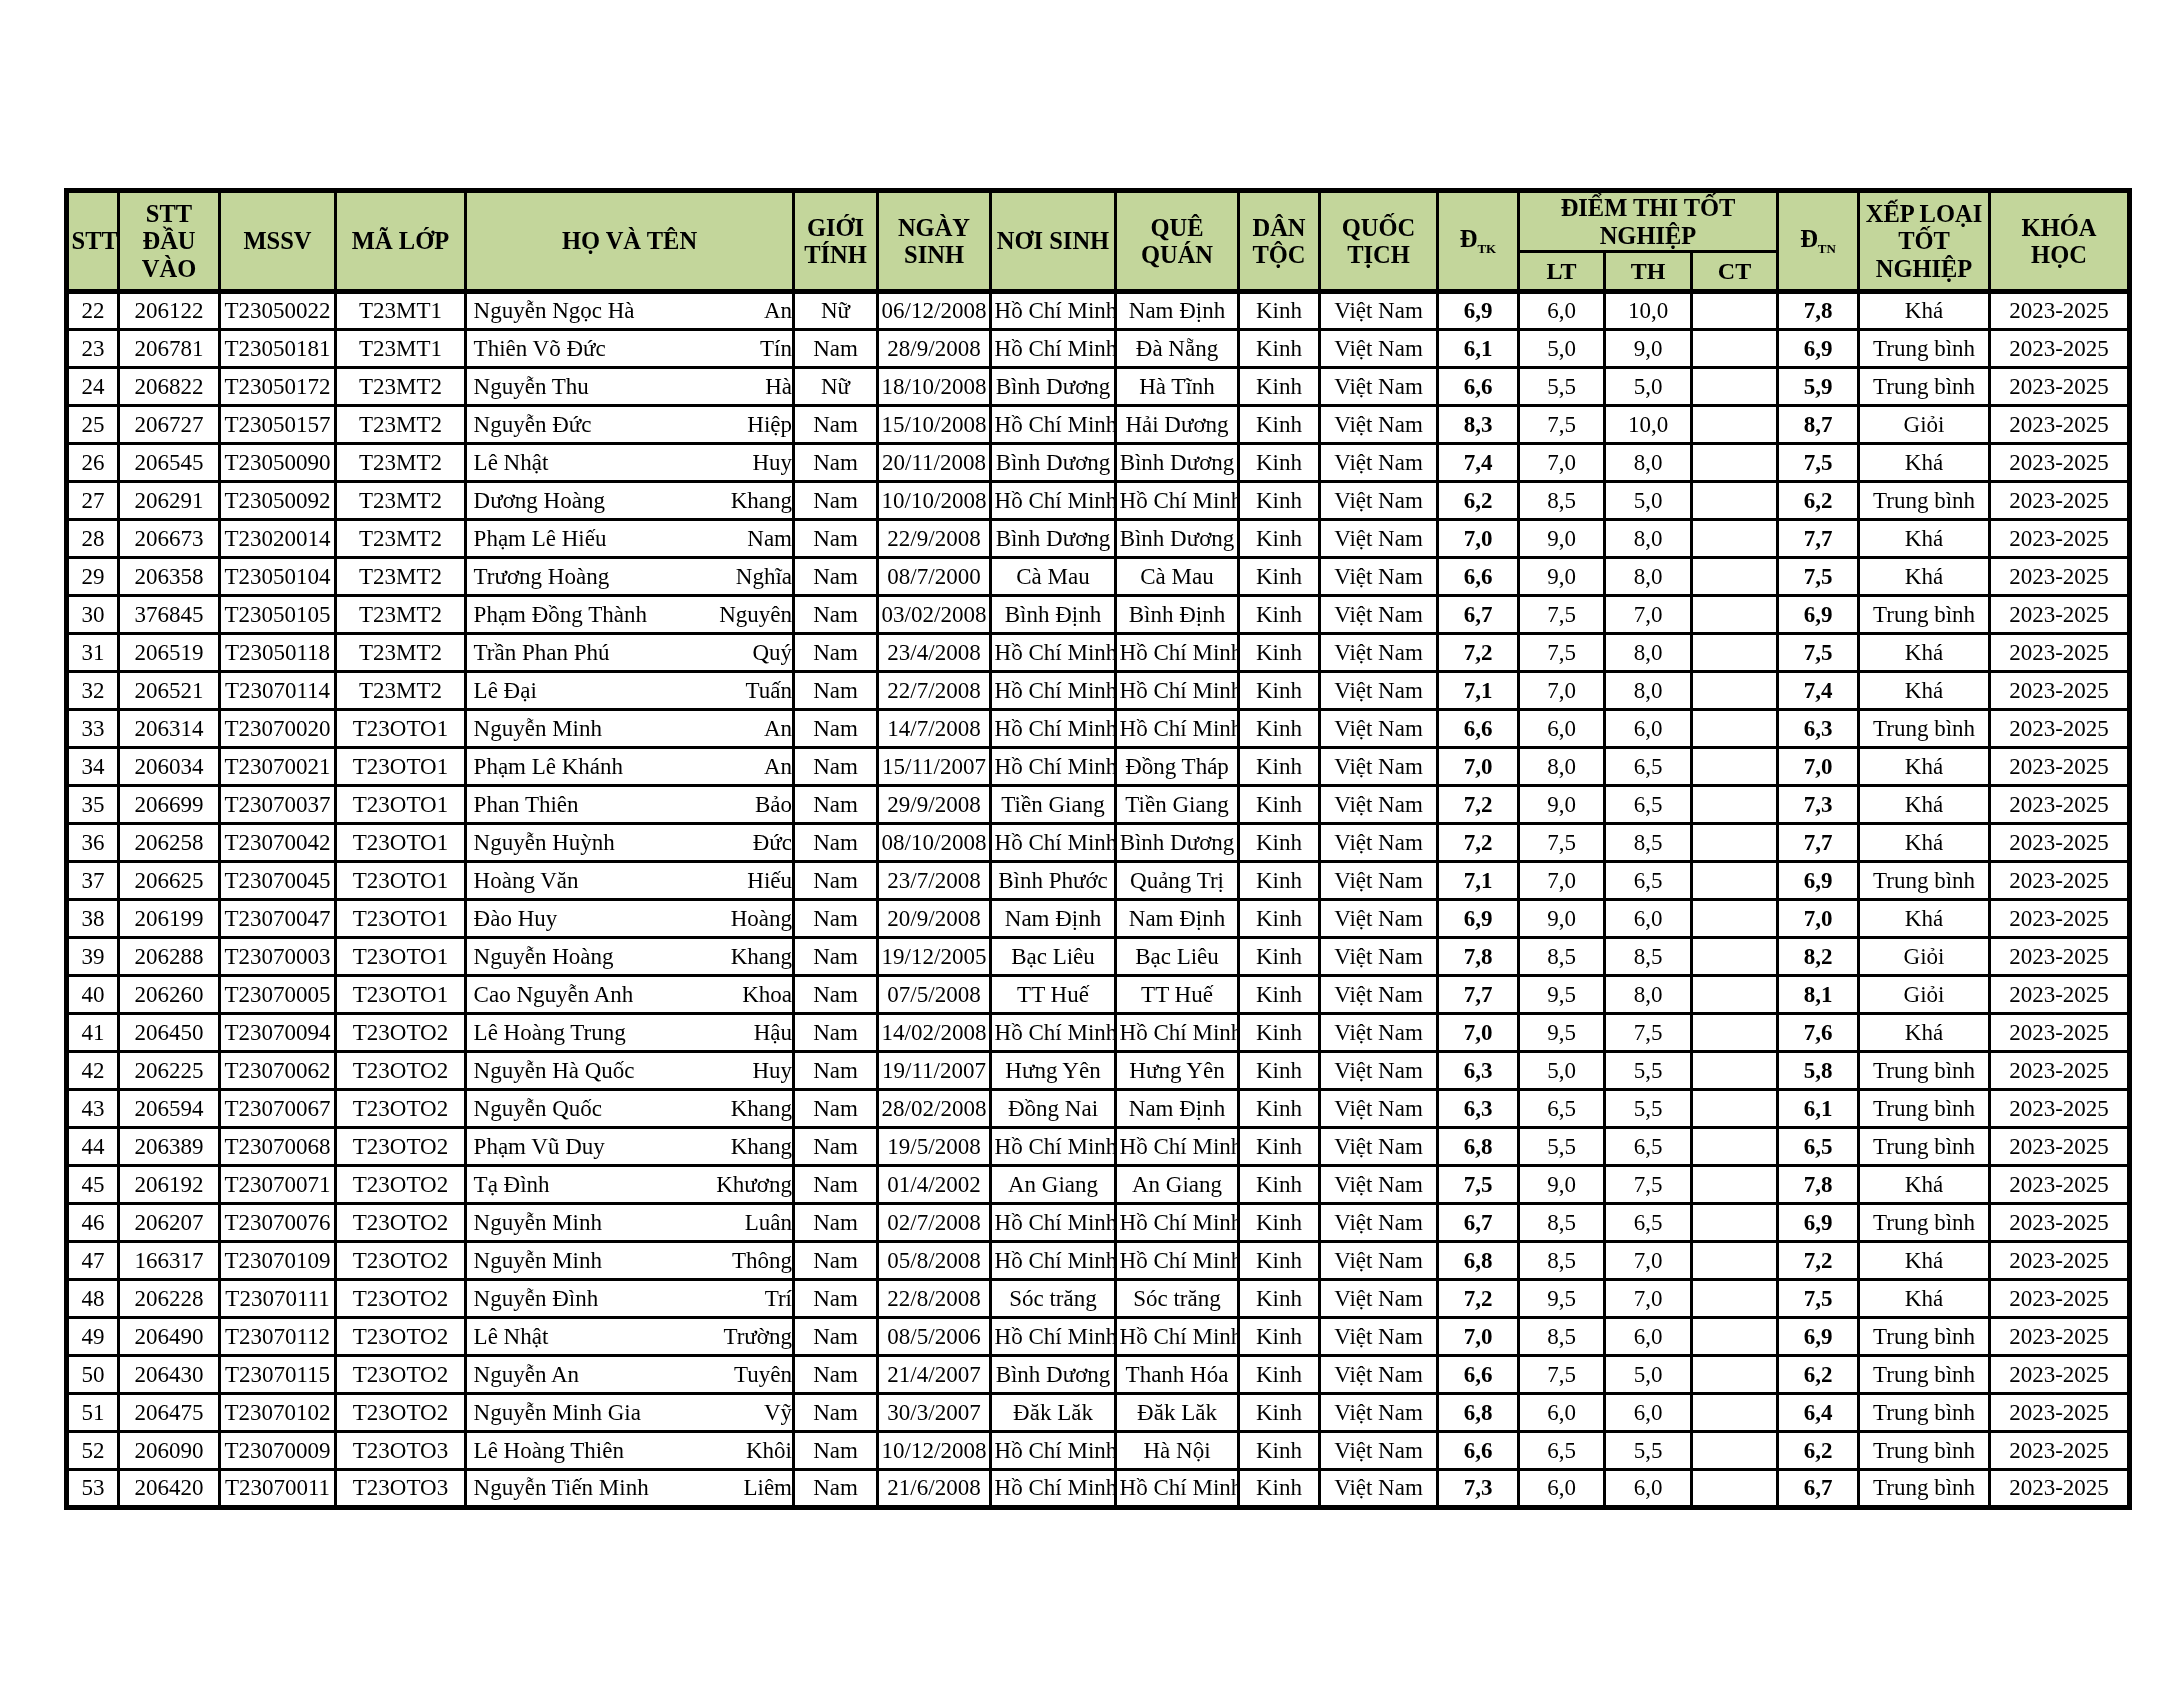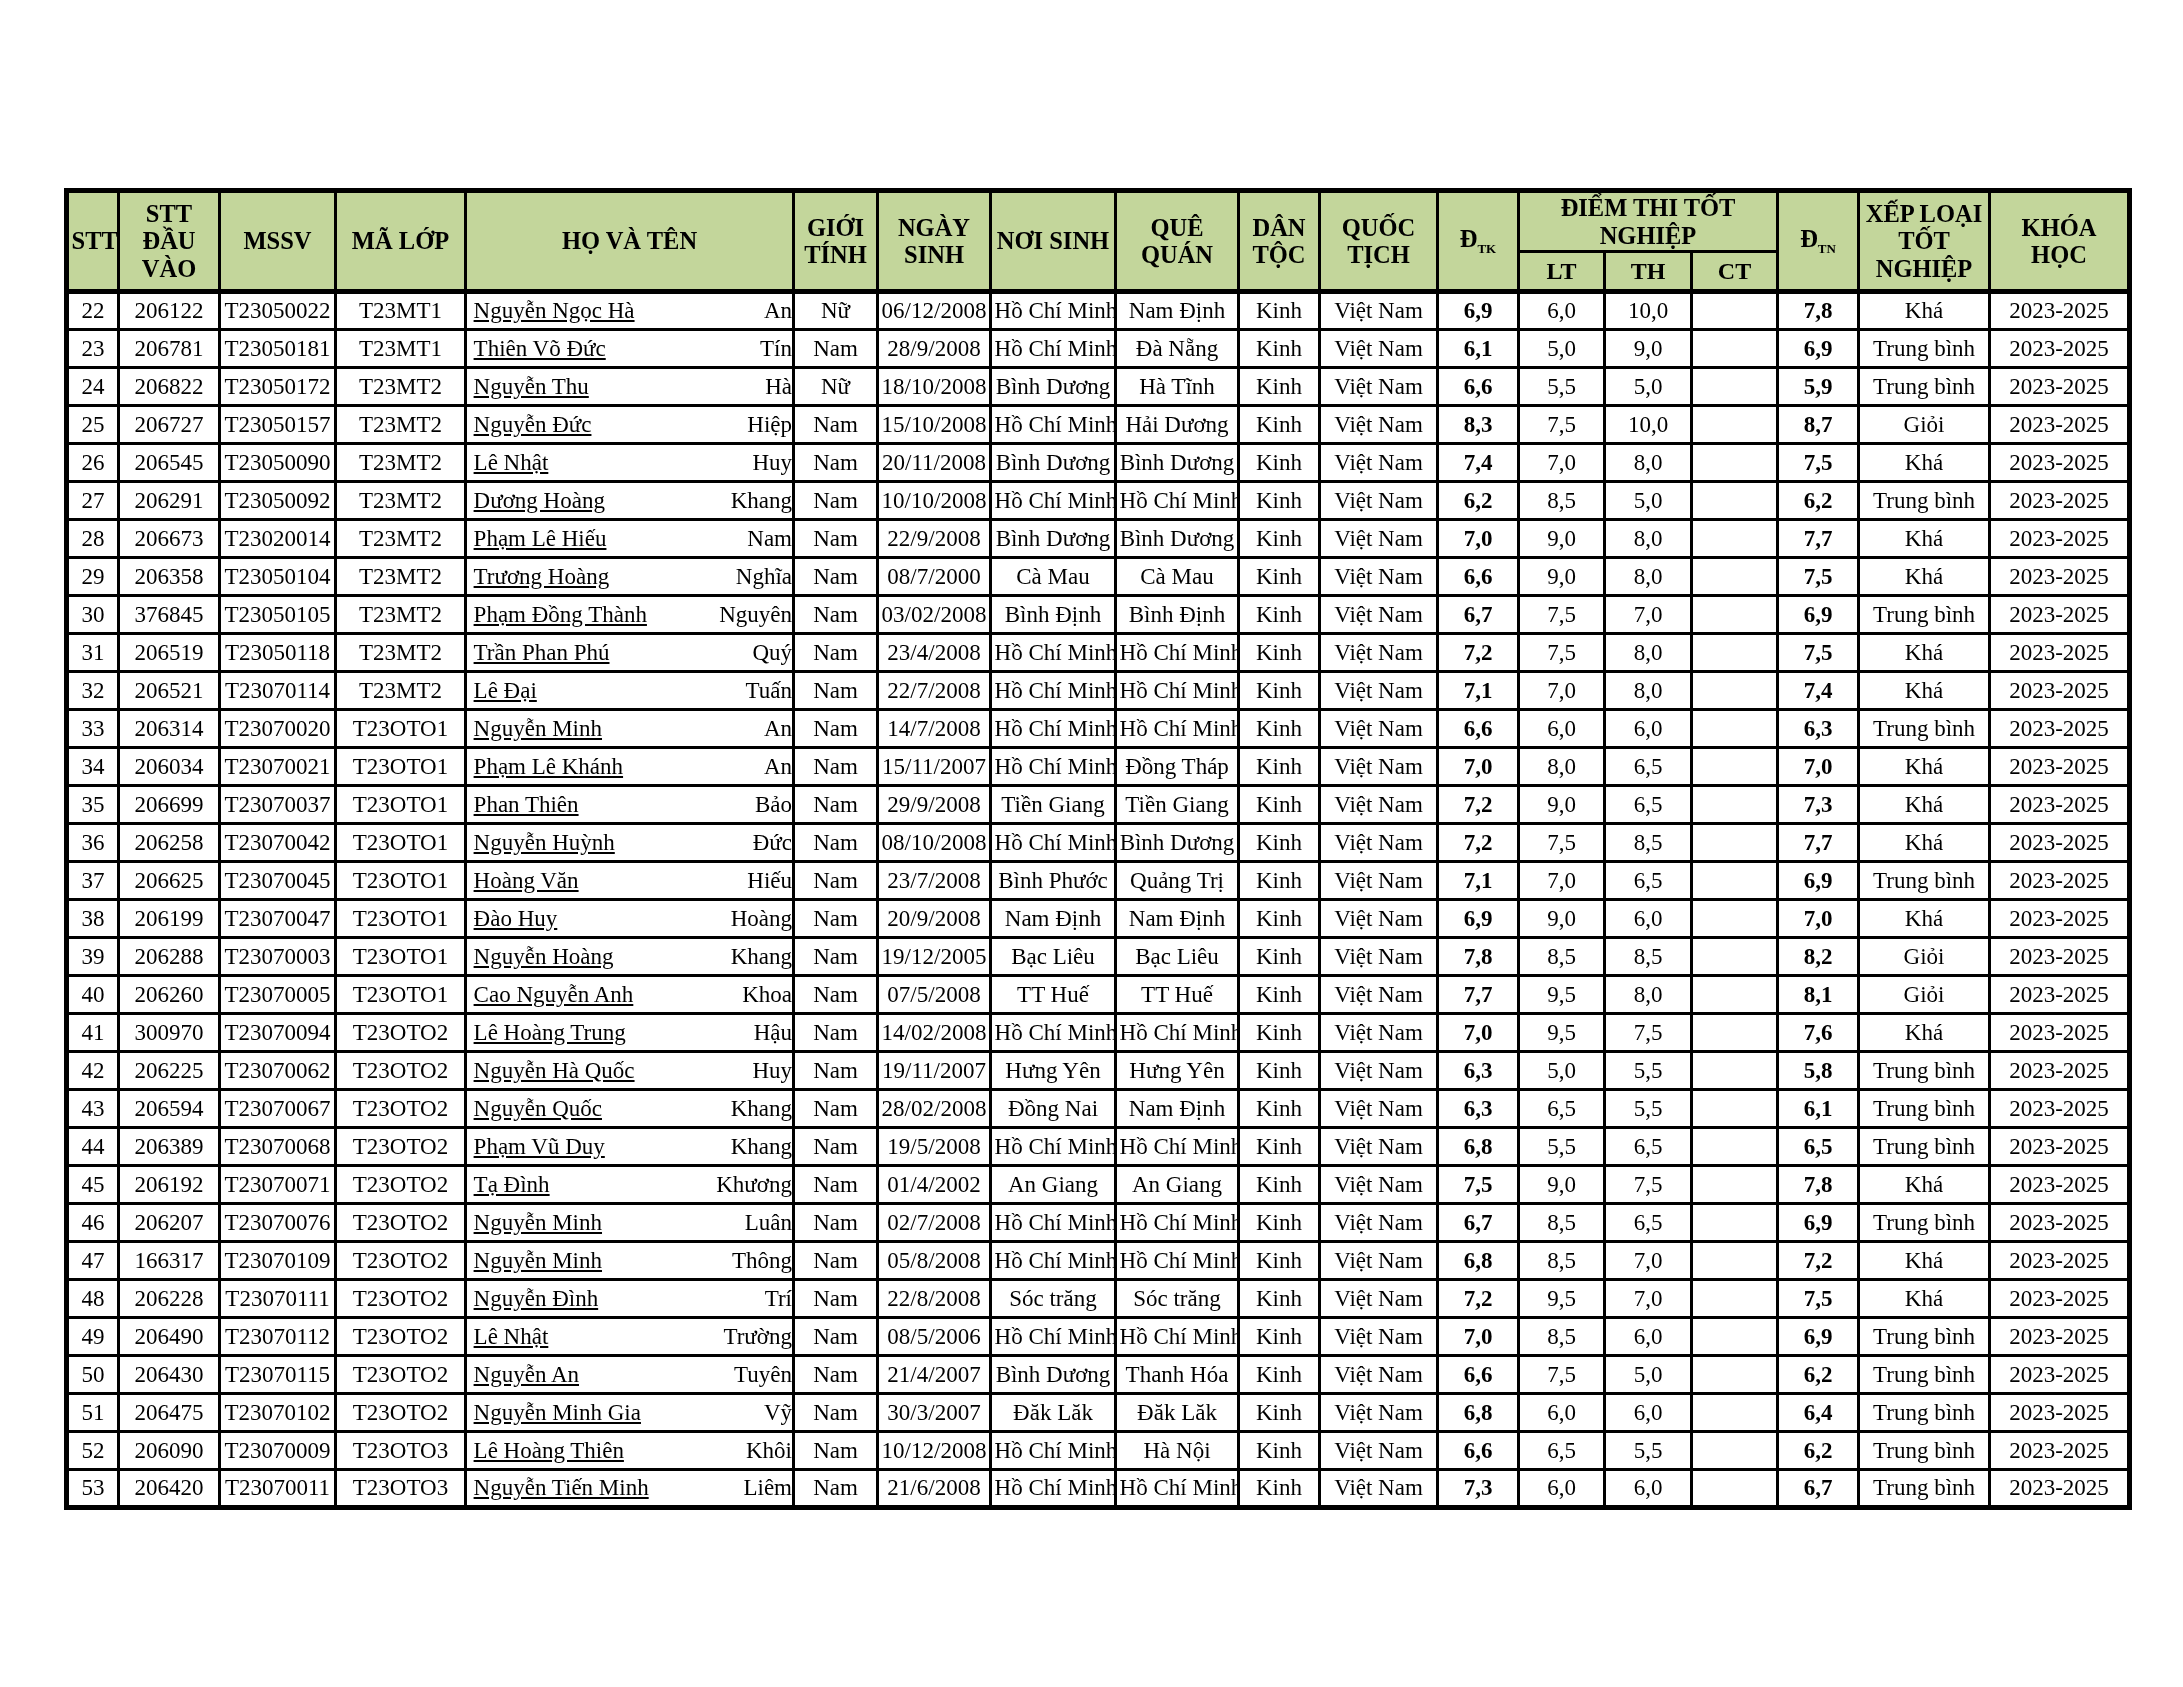--- a/index.html
+++ b/index.html
@@ -45,21 +45,20 @@
   }
   tbody td.bold{font-weight:bold;}
   tbody td.namecell{padding:0;}
   .namewrap{display:flex;align-items:center;width:100%;}
   .namewrap .fam{
     flex:0 0 74%;
     text-align:left;
     padding-left:6.6px;
     white-space:nowrap;
     overflow:hidden;
-    text-decoration:underline;
   }
   .namewrap .giv{
     flex:1 1 auto;
     text-align:right;
     white-space:nowrap;
   }
 </style>
 </head>
 <body>
 
@@ -581,21 +580,21 @@
           <td class="bold">7,7</td>
           <td>9,5</td>
           <td>8,0</td>
           <td></td>
           <td class="bold">8,1</td>
           <td>Giỏi</td>
           <td>2023-2025</td>
         </tr>
         <tr>
           <td>41</td>
-          <td>300970</td>
+          <td>206450</td>
           <td>T23070094</td>
           <td>T23OTO2</td>
           <td class="namecell">
             <div class="namewrap">
               <span class="fam">Lê Hoàng Trung</span>
               <span class="giv">Hậu</span>
             </div>
           </td>
           <td>Nam</td>
           <td>14/02/2008</td>

